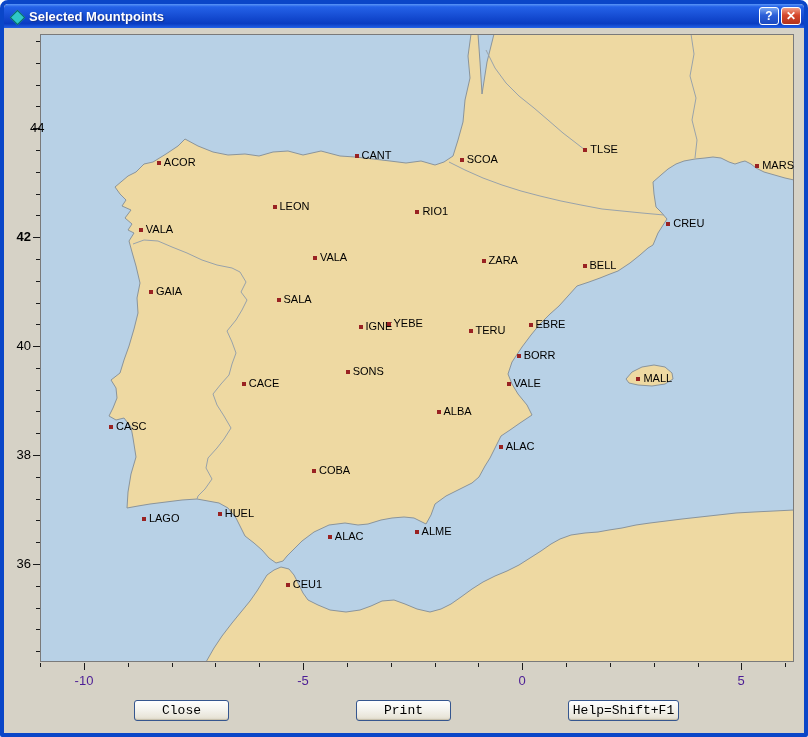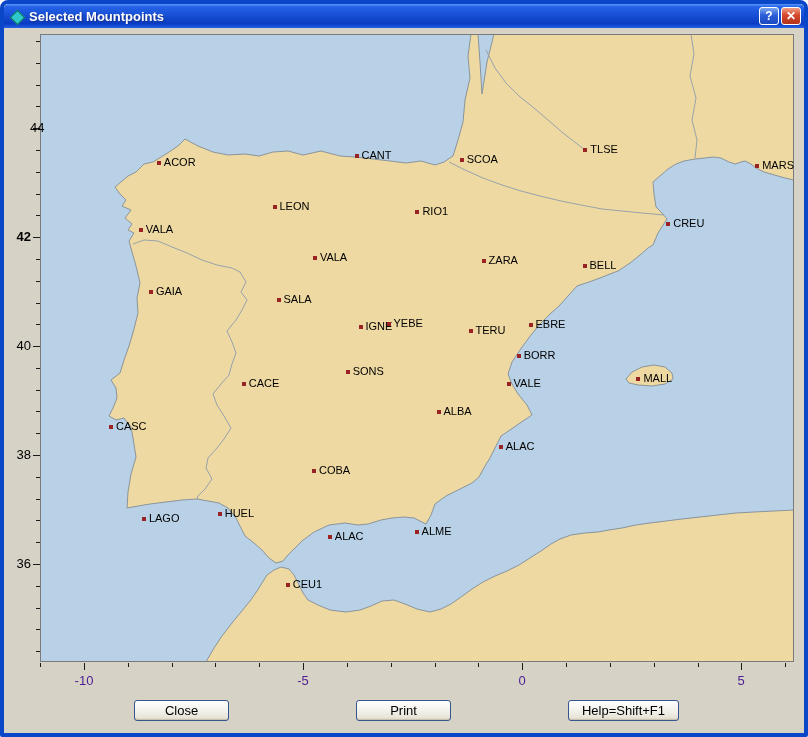--- a/index.html
+++ b/index.html
@@ -66,21 +66,21 @@
     font-size: 11px; color: #000; white-space: nowrap;
   }
 
   .tick { position: absolute; background: #1a1a1a; }
   .ylab { position: absolute; left: 0; width: 27px; text-align: right; font-size: 13px; color: #000; }
   .xlab { position: absolute; width: 40px; text-align: center; font-size: 13px; color: #4c1d95; }
 
   .xp-btn {
     position: absolute; top: 672px; height: 21px;
     font-size: 13px; color: #000;
-    font-family: Liberation Sans, sans-serif;
+    font-family: Liberation Mono, monospace;
     background: linear-gradient(180deg,#ffffff,#f4f3ee 45%,#e9e5d9 85%,#d8d3c3);
     border: 1px solid var(--button-border, #35568f);
     border-radius: 3px;
     box-shadow: inset 0 -1px 0 #c9c2ae;
     cursor: default;
   }
   #btn-close { left: 130px; width: 95px; }
   #btn-print { left: 352px; width: 95px; }
   #btn-help  { left: 564px; width: 111px; }
 </style>

